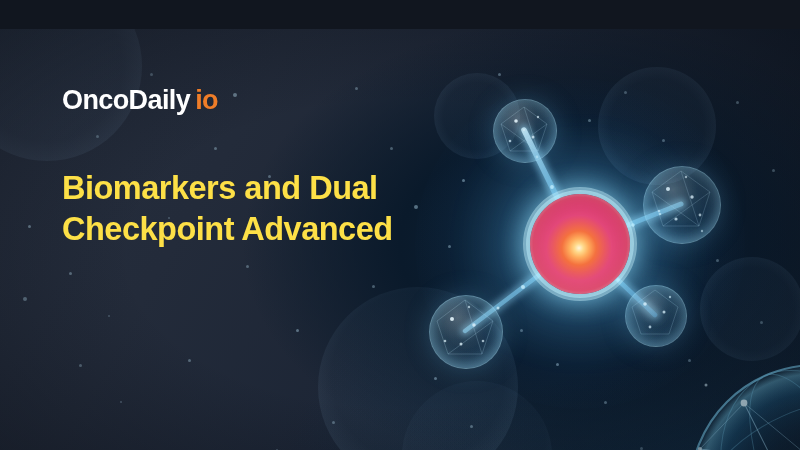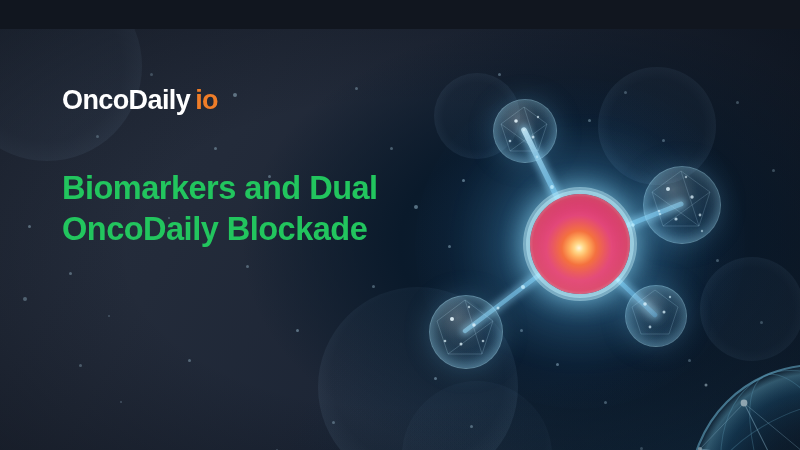--- a/index.html
+++ b/index.html
@@ -138,21 +138,21 @@
   }
   .headline {
     position: absolute;
     top: 139px; left: 0;
     width: 400px;
     margin: 0;
     font-size: 32.5px;
     font-weight: 700;
     line-height: 1.26;
     letter-spacing: -0.5px;
-    color: #22c55e;
+    color: #fde047;
   }
   .subhead {
     position: absolute;
     top: 264px; left: 0;
     width: 400px;
     margin: 0;
     font-size: 21px;
     font-weight: 400;
     line-height: 1.55;
     letter-spacing: .1px;
@@ -368,18 +368,18 @@
   <div class="bg-vignette"></div>
 
   <div class="content">
 
     <div class="logo">
       <span>OncoDaily</span><span class="io">io</span>
     </div>
 
     <h1 class="headline">
       <span>Biomarkers and Dual</span><br>
-      <span>OncoDaily Blockade</span>
+      <span>Checkpoint Advanced</span>
     </h1>
 
 
   </div>
 </div>
 
 </body></html>

